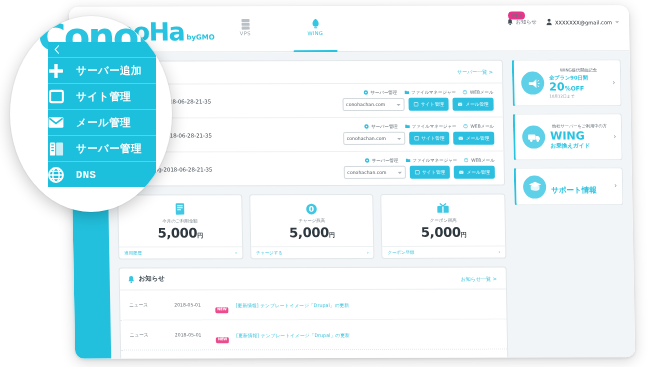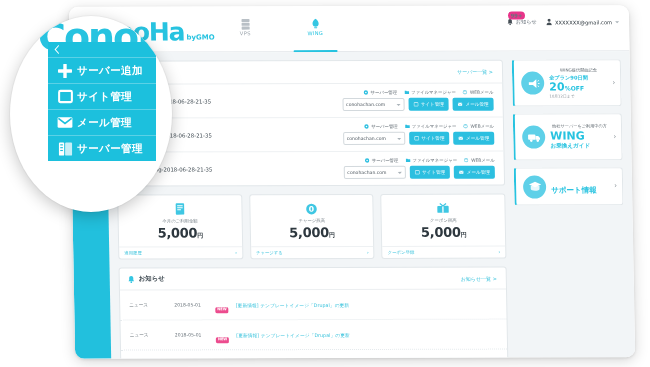--- a/index.html
+++ b/index.html
@@ -262,22 +262,21 @@
     width: 108px;
     background: #1cc0dd;
   }
   .mag-collapse {
     height: 15px; color: #ffffff; font-size: 8px;
     display: flex; align-items: center; padding-left: 6px;
     cursor: pointer;
   }
   .mag-item {
     height: 26px;
-    display: flex; align-items: center; gap: 4px;
-    padding-left: 9px;
+    display: flex; align-items: center; gap: 12px;
     border-top: 1px solid rgba(255,255,255,0.28);
     color: #ffffff; cursor: pointer; font-family: Liberation Mono, monospace;
   }
   .mag-item .mi-ico { width: 16px; height: 16px; flex: 0 0 16px;
                       display:flex; align-items:center; justify-content:center; }
   .mag-item .mi-lbl { font-size: 10.5px; font-weight: bold; letter-spacing: .4px; }
 </style>
 </head>
 <body>
 
@@ -693,18 +692,28 @@
               <rect x="1" y="1" width="5.6" height="14" rx="1" fill="#fff"></rect>
               <rect x="7.6" y="1" width="7.4" height="14" rx="1" fill="#fff" opacity=".75"></rect>
               <rect x="2.4" y="3" width="2.8" height="1.2" fill="#1cc0dd"></rect>
               <rect x="2.4" y="6" width="2.8" height="1.2" fill="#1cc0dd"></rect>
               <rect x="2.4" y="9" width="2.8" height="1.2" fill="#1cc0dd"></rect>
             </svg>
           </span>
           <span class="mi-lbl">サーバー管理</span>
         </div>
 
+        <div class="mag-item">
+          <span class="mi-ico">
+            <svg width="16" height="16" viewBox="0 0 16 16">
+              <circle cx="8" cy="8" r="7" fill="none" stroke="#fff" stroke-width="1.8"></circle>
+              <ellipse cx="8" cy="8" rx="3.2" ry="7" fill="none" stroke="#fff" stroke-width="1.4"></ellipse>
+              <path d="M1.2 8 H14.8 M2.5 4.4 H13.5 M2.5 11.6 H13.5" stroke="#fff" stroke-width="1.3" fill="none"></path>
+            </svg>
+          </span>
+          <span class="mi-lbl">DNS</span>
+        </div>
 
       </div>
     </div>
   </div>
 
 </div>
 
 </body></html>

